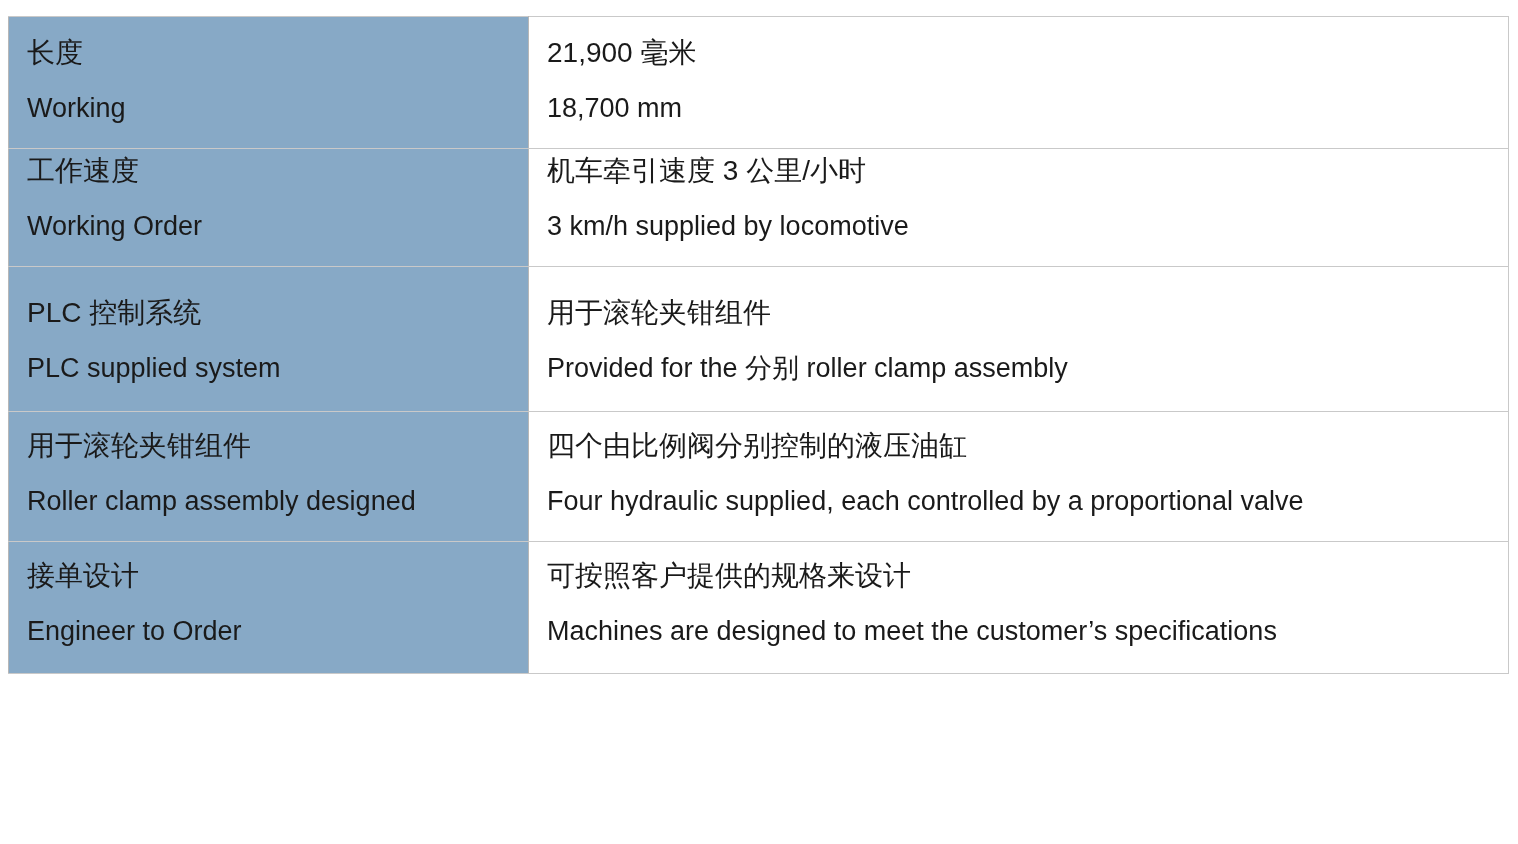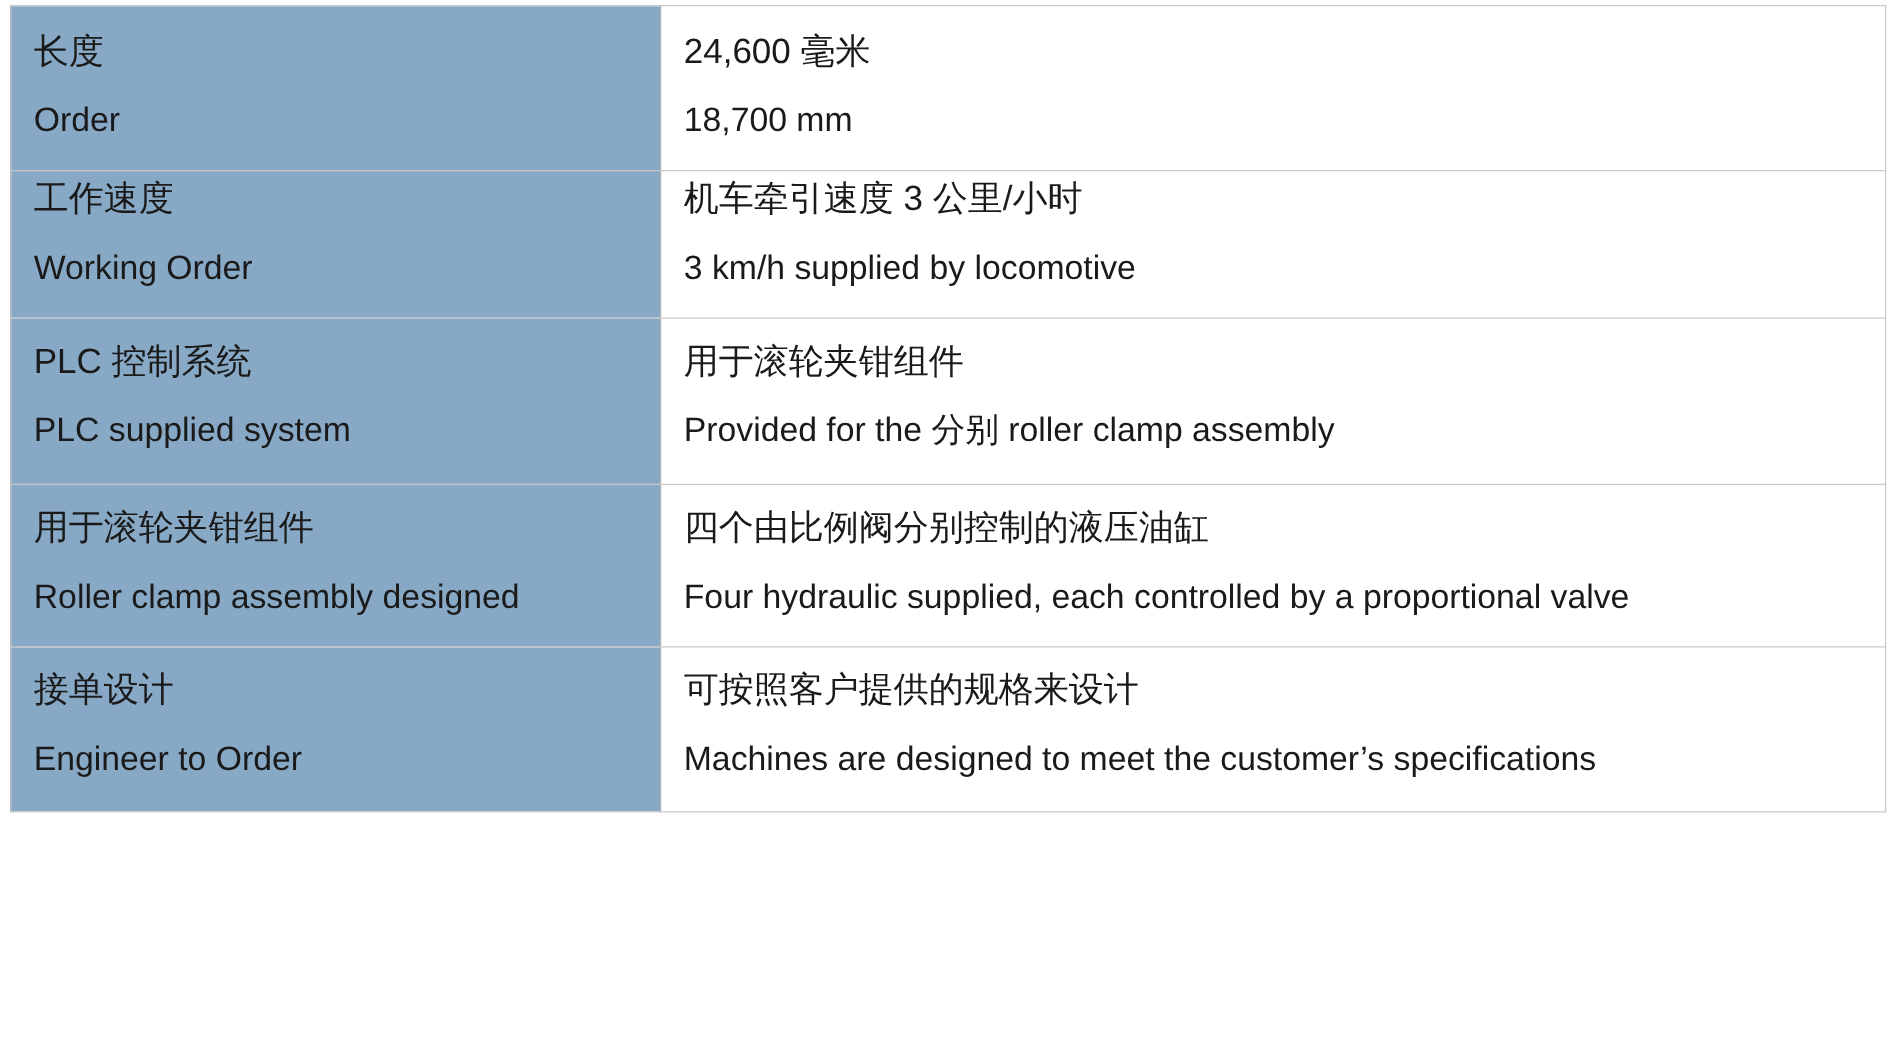--- a/index.html
+++ b/index.html
@@ -11,21 +11,21 @@
     width: 1518px;
     height: 844px;
     font-family: "Liberation Sans", "DejaVu Sans", sans-serif;
     color: #1a1a1a;
     overflow: hidden;
   }
   .spec-table {
     border-collapse: collapse;
     table-layout: fixed;
     width: 1500px;
-    margin: 4px 0 0 8px;
+    margin: 16px 0 0 8px;
     border-radius: 26px;
   }
   .spec-table col.label-col { width: 520px; }
   .spec-table col.value-col { width: 980px; }
 
   .spec-table td {
     vertical-align: top;
     border: 1px solid #c9c9c9;
     padding: 14px 0 18px 18px;
   }
@@ -45,40 +45,40 @@
   }
   .en {
     font-size: 27px;
     line-height: 1.25;
     margin: 0;
     font-family: "Liberation Sans", "DejaVu Sans", sans-serif;
   }
   
   tr.r0 td { padding-top: 18px; padding-bottom: 22px; }
   tr.r1 td { padding-top: 4px; padding-bottom: 22px; }
-  tr.r2 td { padding-top: 16px; padding-bottom: 26px; }
+  tr.r2 td { padding-top: 28px; padding-bottom: 26px; }
   tr.r3 td { padding-top: 16px; padding-bottom: 22px; }
   tr.r4 td { padding-top: 16px; padding-bottom: 24px; }
 </style>
 </head>
 <body>
 
 <table class="spec-table">
   <colgroup>
     <col class="label-col">
     <col class="value-col">
   </colgroup>
   <tbody>
     <tr class="r0">
       <td class="label">
         <p class="cn">长度</p>
-        <p class="en">Order</p>
+        <p class="en">Working</p>
       </td>
       <td class="value">
-        <p class="cn">24,600 毫米</p>
+        <p class="cn">21,900 毫米</p>
         <p class="en">18,700 mm</p>
       </td>
     </tr>
     <tr class="r1">
       <td class="label">
         <p class="cn">工作速度</p>
         <p class="en">Working Order</p>
       </td>
       <td class="value">
         <p class="cn">机车牵引速度 3 公里/小时</p>

